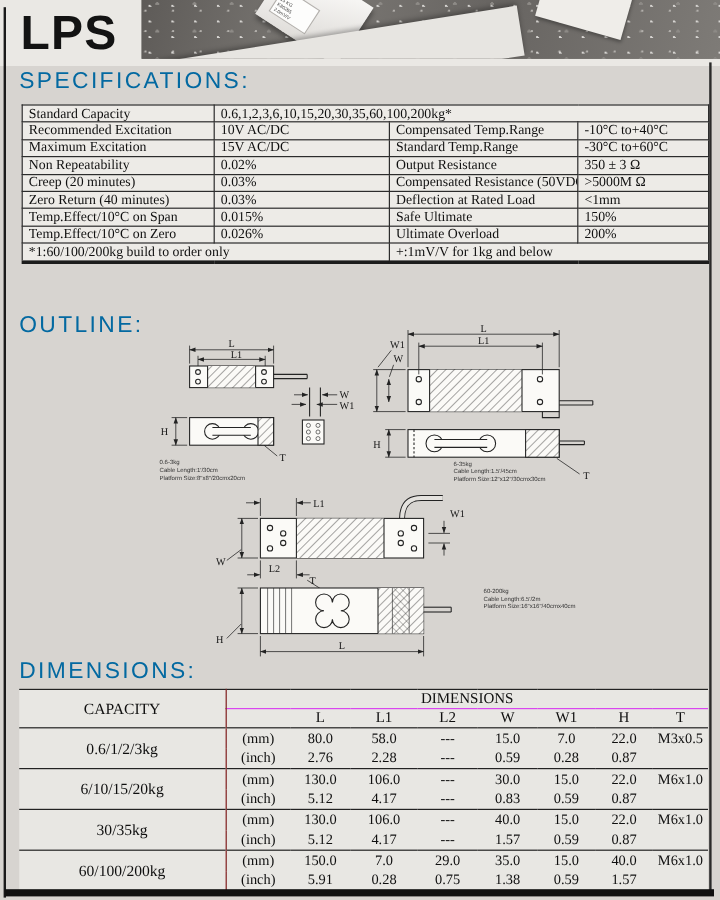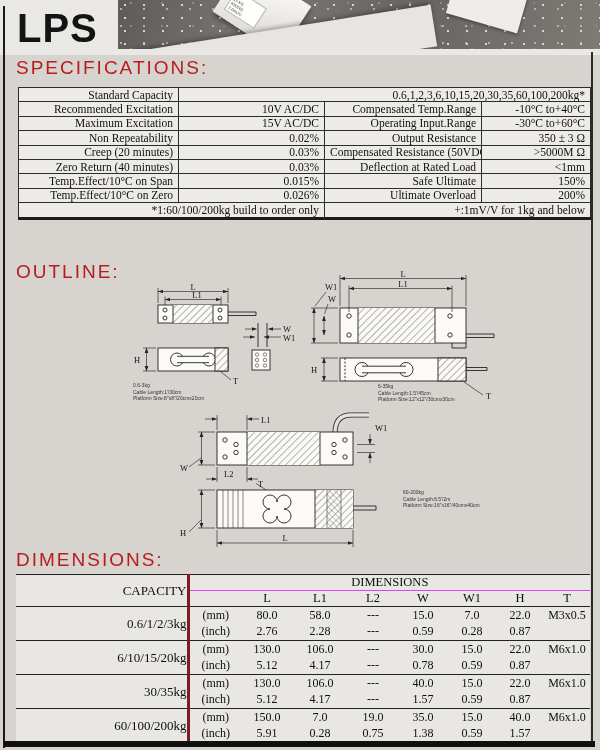--- a/index.html
+++ b/index.html
@@ -50,37 +50,37 @@
     white-space:nowrap;overflow:hidden;
   }
   .photo-cell2{
     position:absolute;left:332px;top:-16px;width:74px;height:40px;
     background:#efede9;transform:rotate(16deg);box-shadow:1px 2px 3px rgba(0,0,0,.3);
   }
 
   
   h2.sec{
     position:absolute;margin:0;font-family:"Liberation Sans",sans-serif;
-    font-weight:400;font-size:19px;letter-spacing:2px;color:#b91c1c;
+    font-weight:400;font-size:19px;letter-spacing:2px;color:#0369a1;
   }
   .h-spec{left:16px;top:57px;}
   .h-outline{left:16px;top:261px;}
   .h-dims{left:16px;top:549px;}
 
   
   table.spec{
     position:absolute;left:18px;top:87px;width:572px;
     border-collapse:collapse;table-layout:fixed;
     background:rgba(250,249,246,.62);
     border:1.5px solid #1c1c1c;border-bottom-width:3px;
     font-size:11.5px;color:#101010;
   }
   table.spec td{
     border:1px solid #2c2c2c;height:13.4px;line-height:12px;
-    padding:0 5px;white-space:nowrap;overflow:hidden;text-align:right;
+    padding:0 5px;white-space:nowrap;overflow:hidden;
   }
 
   
   svg.outline{position:absolute;left:15px;top:268px;width:577px;height:292px;}
   svg.outline .ln{stroke:#232323;stroke-width:0.9;fill:none;}
   svg.outline .thin{stroke:#2c2c2c;stroke-width:0.55;fill:none;}
   svg.outline .fw{fill:#fbfaf7;stroke:#232323;stroke-width:0.9;}
   svg.outline .dim{stroke:#232323;stroke-width:0.65;fill:none;}
   svg.outline .dash{stroke-dasharray:2 1.6;}
   svg.outline text{font-family:"Liberation Serif",serif;font-size:8.5px;fill:#151515;}
@@ -89,21 +89,21 @@
   
   table.dims{
     position:absolute;left:16px;top:574px;width:574px;
     border-collapse:collapse;table-layout:fixed;
     background:rgba(250,249,246,.5);
     font-size:12px;color:#0f0f0f;text-align:center;
   }
   table.dims th{font-weight:normal;font-size:12.5px;padding:0;height:14px;}
   table.dims td{padding:0;height:16.5px;line-height:15px;white-space:nowrap;}
   table.dims .cap{font-size:13px;}
-  table.dims .vd{border-right:3px solid #7f1d1d;text-align:right;}
+  table.dims .vd{border-right:1px solid #7f1d1d;}
   table.dims tr.top > th{border-top:1.3px solid #222;}
   table.dims th.dimshdr{border-bottom:1px solid #d946ef;}
   table.dims tr.subhdr > th{border-bottom:1.5px solid #222;}
   table.dims tr.sep > td{border-top:1.5px solid #222;}
   table.dims tr.last > td{border-bottom:1.2px solid #222;}
 </style>
 </head>
 <body>
 
 <div class="page">
@@ -140,21 +140,21 @@
     </tr>
     <tr>
       <td>Recommended Excitation</td>
       <td>10V AC/DC</td>
       <td>Compensated Temp.Range</td>
       <td>-10°C to+40°C</td>
     </tr>
     <tr>
       <td>Maximum Excitation</td>
       <td>15V AC/DC</td>
-      <td>Operating Input.Range</td>
+      <td>Standard Temp.Range</td>
       <td>-30°C to+60°C</td>
     </tr>
     <tr>
       <td>Non Repeatability</td>
       <td>0.02%</td>
       <td>Output Resistance</td>
       <td>350 ± 3 Ω</td>
     </tr>
     <tr>
       <td>Creep (20 minutes)</td>
@@ -435,21 +435,21 @@
       <td>30.0</td>
       <td>15.0</td>
       <td>22.0</td>
       <td>M6x1.0</td>
     </tr>
     <tr>
       <td>(inch)</td>
       <td>5.12</td>
       <td>4.17</td>
       <td>---</td>
-      <td>0.78</td>
+      <td>0.83</td>
       <td>0.59</td>
       <td>0.87</td>
       <td></td>
     </tr>
 
     <tr class="sep">
       <td class="cap vd" rowspan="2">30/35kg</td>
       <td>(mm)</td>
       <td>130.0</td>
       <td>106.0</td>
@@ -468,21 +468,21 @@
       <td>0.59</td>
       <td>0.87</td>
       <td></td>
     </tr>
 
     <tr class="sep">
       <td class="cap vd" rowspan="2">60/100/200kg</td>
       <td>(mm)</td>
       <td>150.0</td>
       <td>7.0</td>
-      <td>19.0</td>
+      <td>29.0</td>
       <td>35.0</td>
       <td>15.0</td>
       <td>40.0</td>
       <td>M6x1.0</td>
     </tr>
     <tr class="last">
       <td>(inch)</td>
       <td>5.91</td>
       <td>0.28</td>
       <td>0.75</td>

